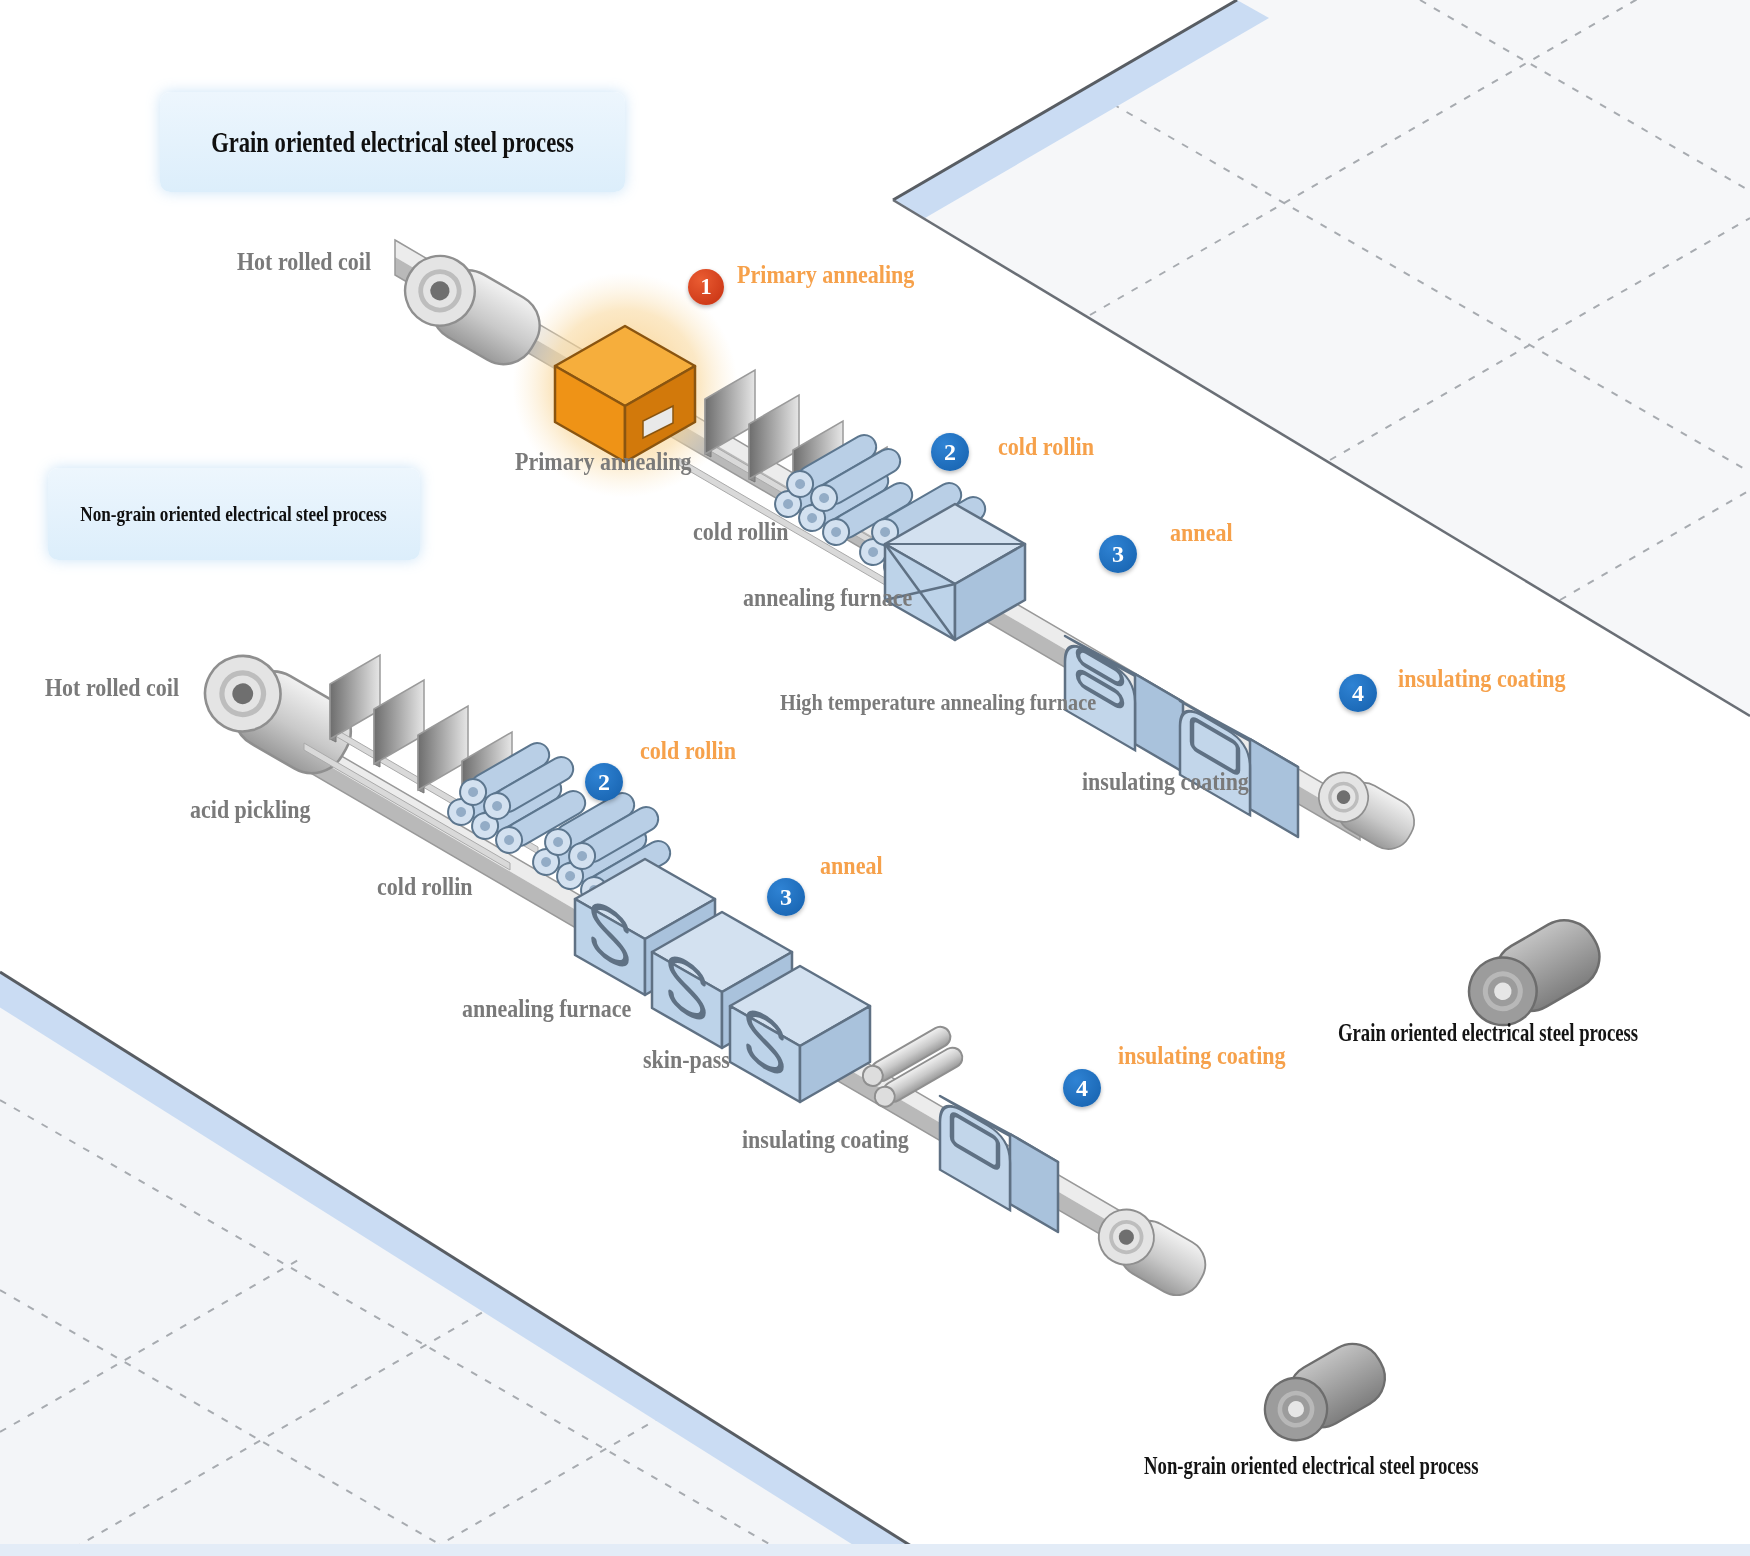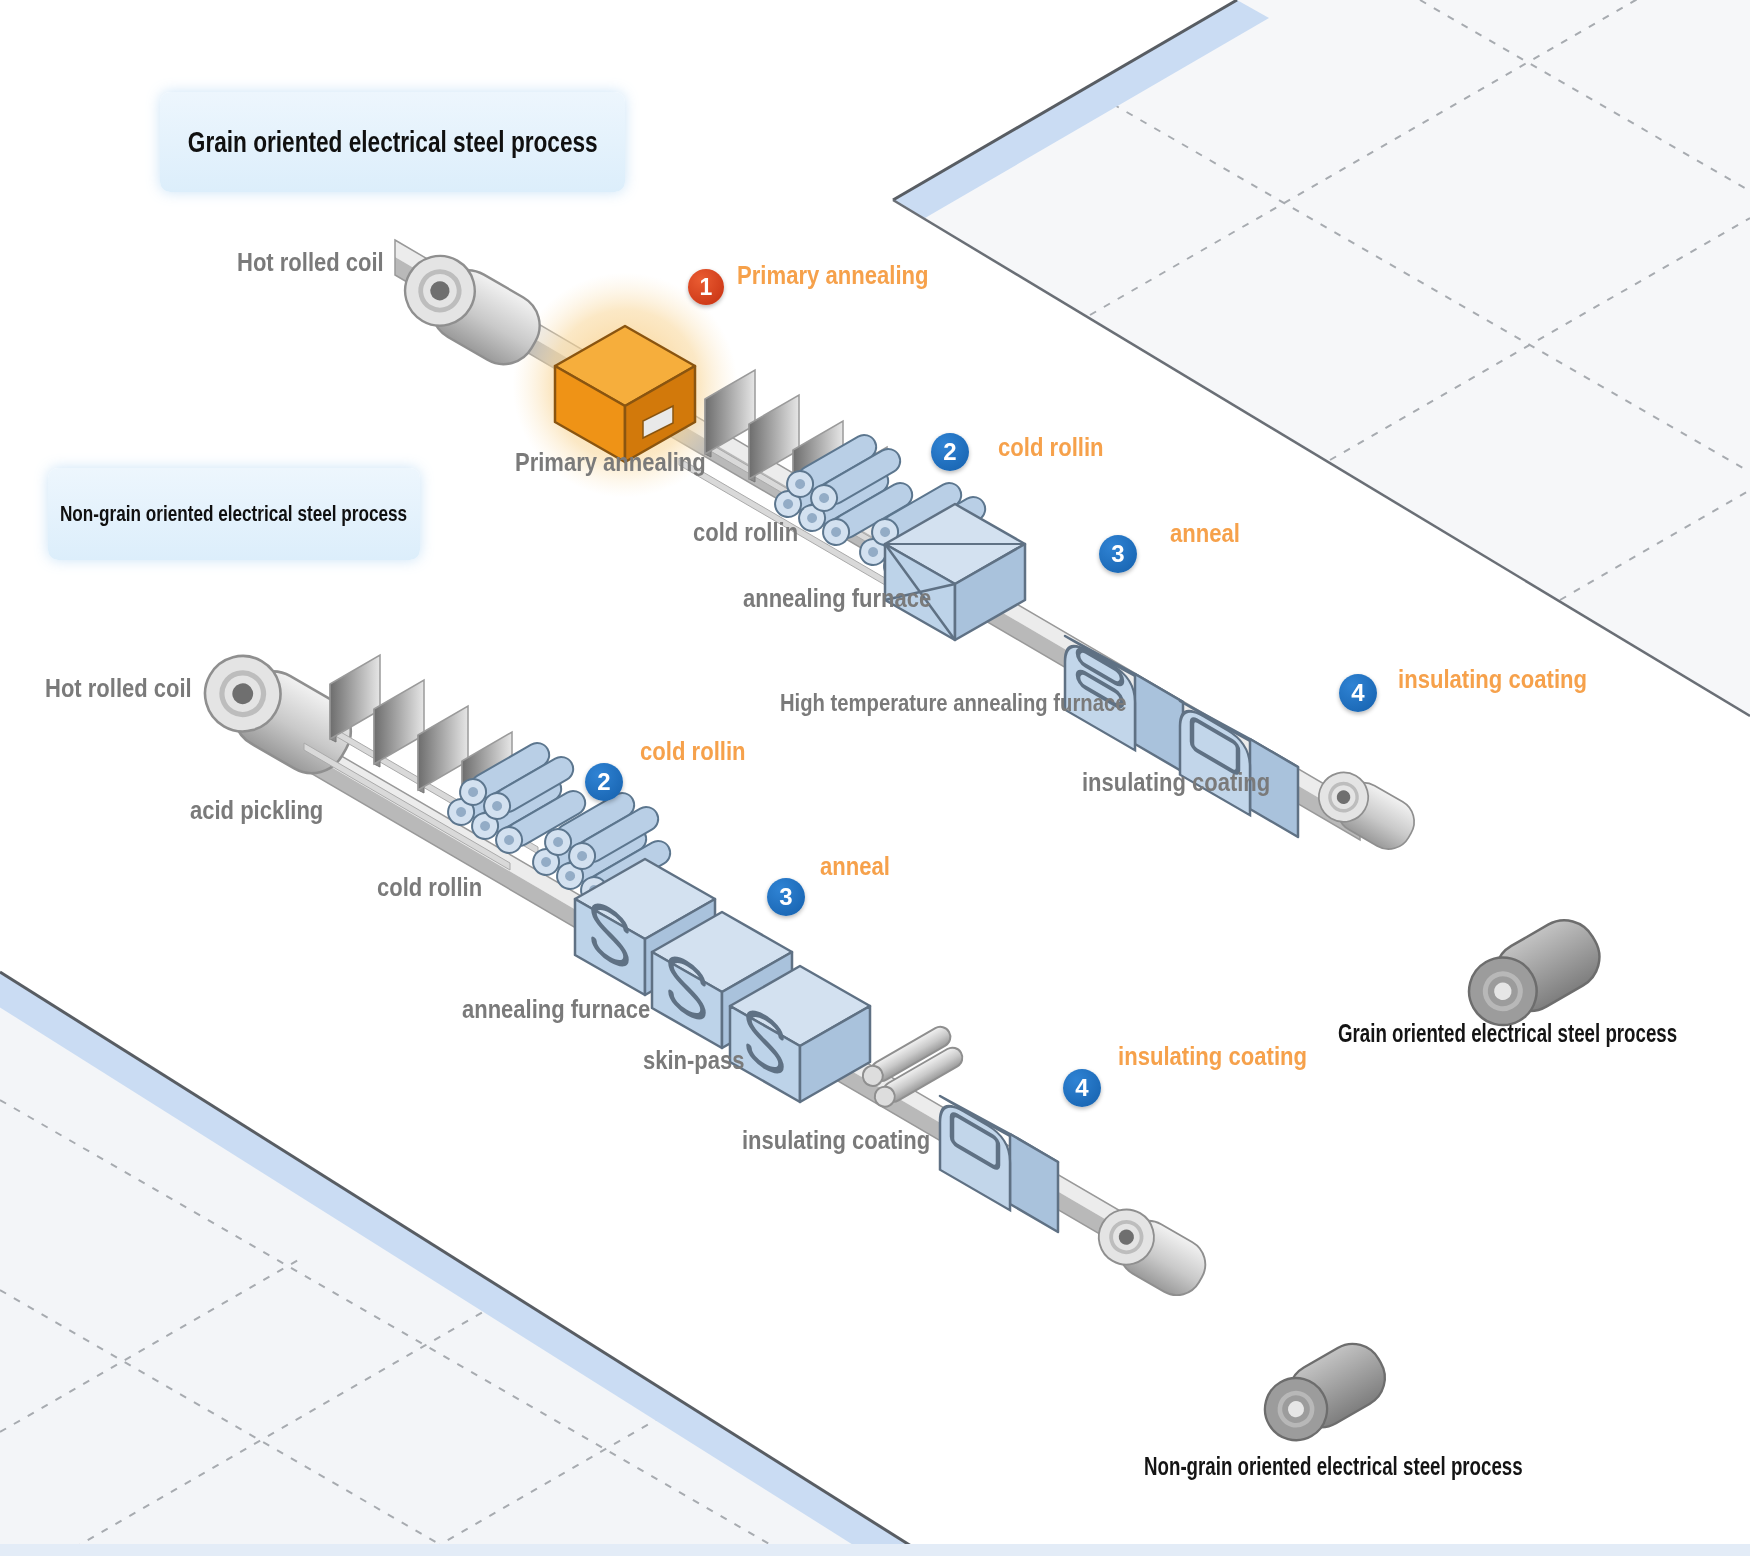--- a/index.html
+++ b/index.html
@@ -1,17 +1,17 @@
 <!DOCTYPE html>
 <html><head>
 <meta charset="utf-8">
 <style>
   html,body{margin:0;padding:0;background:#fff;}
   #stage{position:relative;width:1750px;height:1556px;overflow:hidden;background:#ffffff;
-         font-family:Liberation Sans, sans-serif;}
+         font-family:Liberation Serif, serif;}
   #scene{position:absolute;left:0;top:0;}
   .chip{position:absolute;background:linear-gradient(180deg,#edf6fd,#dceefb);border-radius:10px;
         display:flex;align-items:center;justify-content:center;box-shadow:0 0 14px rgba(190,220,245,.8);}
   .chip span{font-weight:700;color:#101010;transform:scaleX(.78);white-space:nowrap;}
   #chip-grain span{font-size:29px;}
   #chip-nongrain span{font-size:22px;}
   .mlbl{position:absolute;color:#7a7a7a;font-weight:700;font-size:25px;
         transform:scaleX(.88);transform-origin:0 50%;white-space:nowrap;}
   .steplbl{position:absolute;color:#f6a14b;font-weight:700;font-size:26px;
         transform:scaleX(.85);transform-origin:0 50%;white-space:nowrap;}

